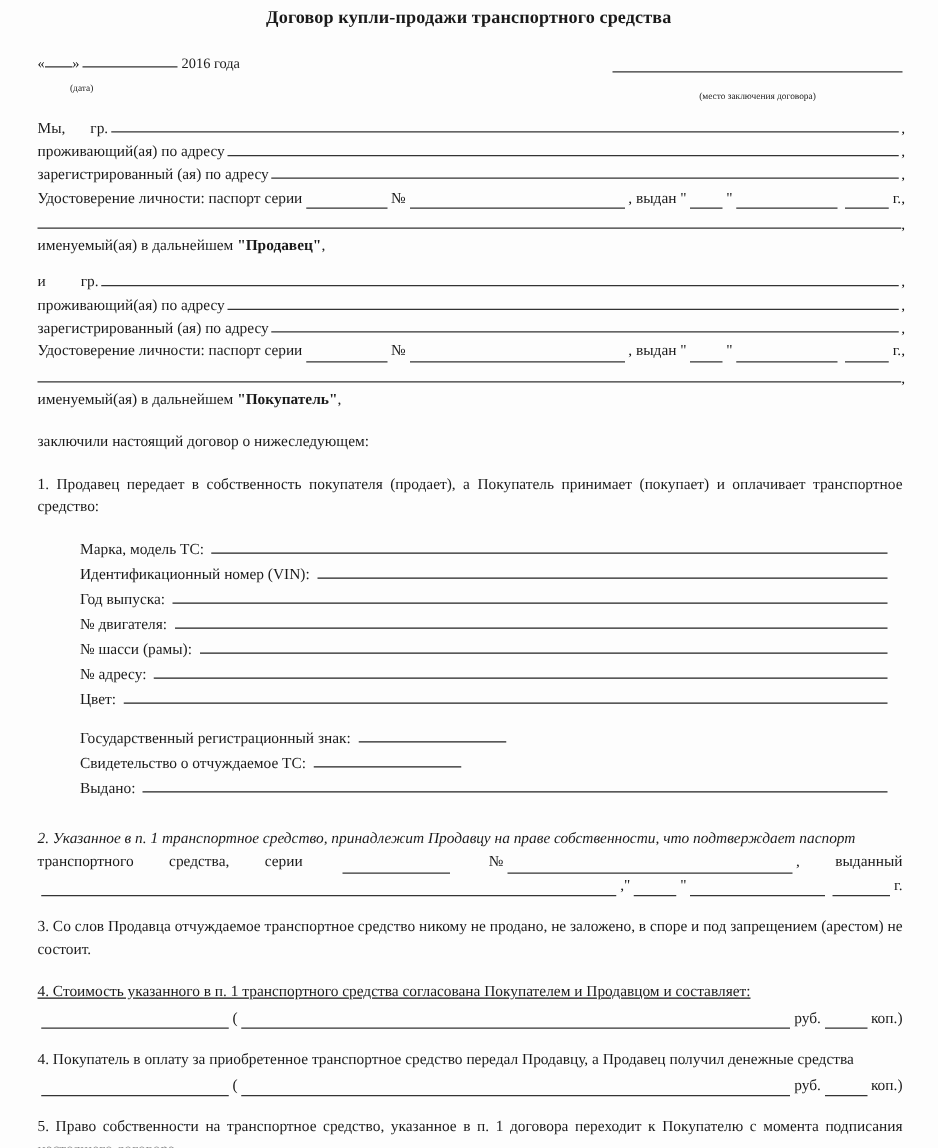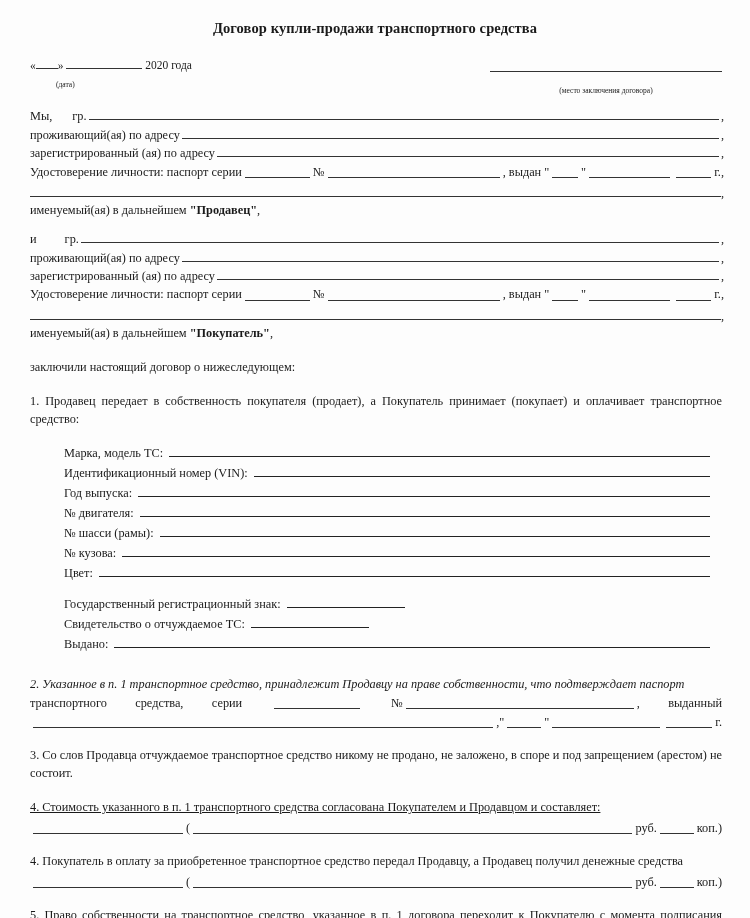--- a/index.html
+++ b/index.html
@@ -21,21 +21,21 @@
     box-sizing: border-box;
     padding: 0 22px;
   }
 
   
   .doc-title {
     text-align: center;
     font-weight: bold;
     font-size: 14.5px;
     letter-spacing: .1px;
-    padding-top: 20px;
+    padding-top: 6px;
     line-height: 1.2;
   }
 
   
   .datebar {
     display: flex;
     justify-content: space-between;
     align-items: flex-start;
     margin-top: 22px;
     padding: 0 6px 0 8px;
@@ -116,21 +116,21 @@
     width: 118px;
     border-bottom: 1px solid #222;
     height: 12px;
     margin-left: 6px;
   }
   .vgap { height: 11px; }
 
   
   .jrow {
     display: flex;
-    align-items: center;
+    align-items: flex-end;
     white-space: nowrap;
     font-size: 12.3px;
     line-height: 1.5;
   }
   .jrow .sp { flex: 1 1 auto; }
   .jrow .fillx {
     border-bottom: 1px solid #333;
     height: 11px;
     margin: 0 3px;
   }
@@ -148,21 +148,21 @@
 
 <div class="page">
 
   <div class="doc-title">Договор купли-продажи транспортного средства</div>
 
   <div class="datebar">
     <div class="date-block">
       <div class="date-line">
         <span>«</span><span class="u tiny-u"></span><span>»</span>
         <span class="u date-u"></span>
-        <span>2020 года</span>
+        <span>2016 года</span>
       </div>
       <span class="caption date-cap">(дата)</span>
     </div>
     <div class="place-block">
       <div class="place-rule"></div>
       <div class="place-cap">(место  заключения договора)</div>
     </div>
   </div>
 
   <div class="party">
@@ -268,21 +268,21 @@
     </div>
     <div class="vrow">
       <span class="vlabel">№ двигателя:</span>
       <span class="vfill"></span>
     </div>
     <div class="vrow">
       <span class="vlabel">№ шасси (рамы):</span>
       <span class="vfill"></span>
     </div>
     <div class="vrow">
-      <span class="vlabel">№ кузова:</span>
+      <span class="vlabel">№ адресу:</span>
       <span class="vfill"></span>
     </div>
     <div class="vrow">
       <span class="vlabel">Цвет:</span>
       <span class="vfill"></span>
     </div>
 
     <div class="vgap"></div>
 
     <div class="vrow">

